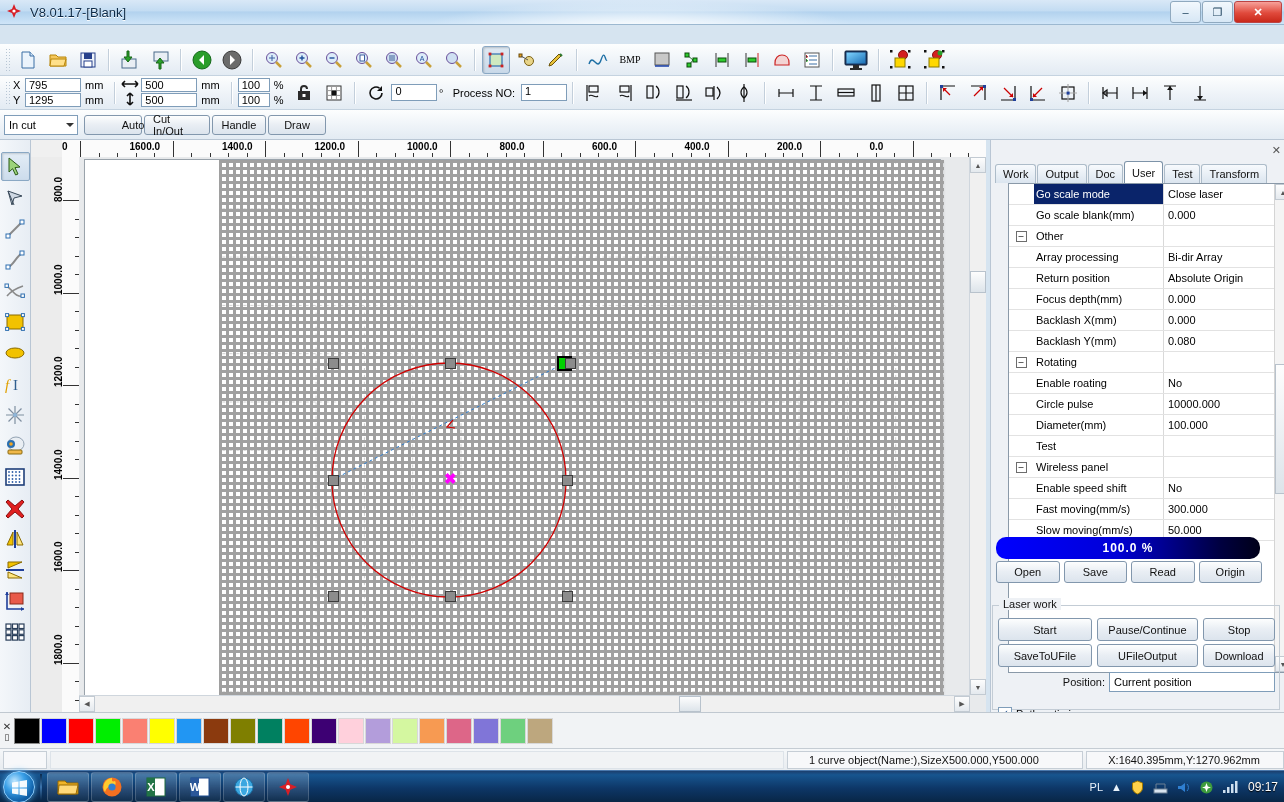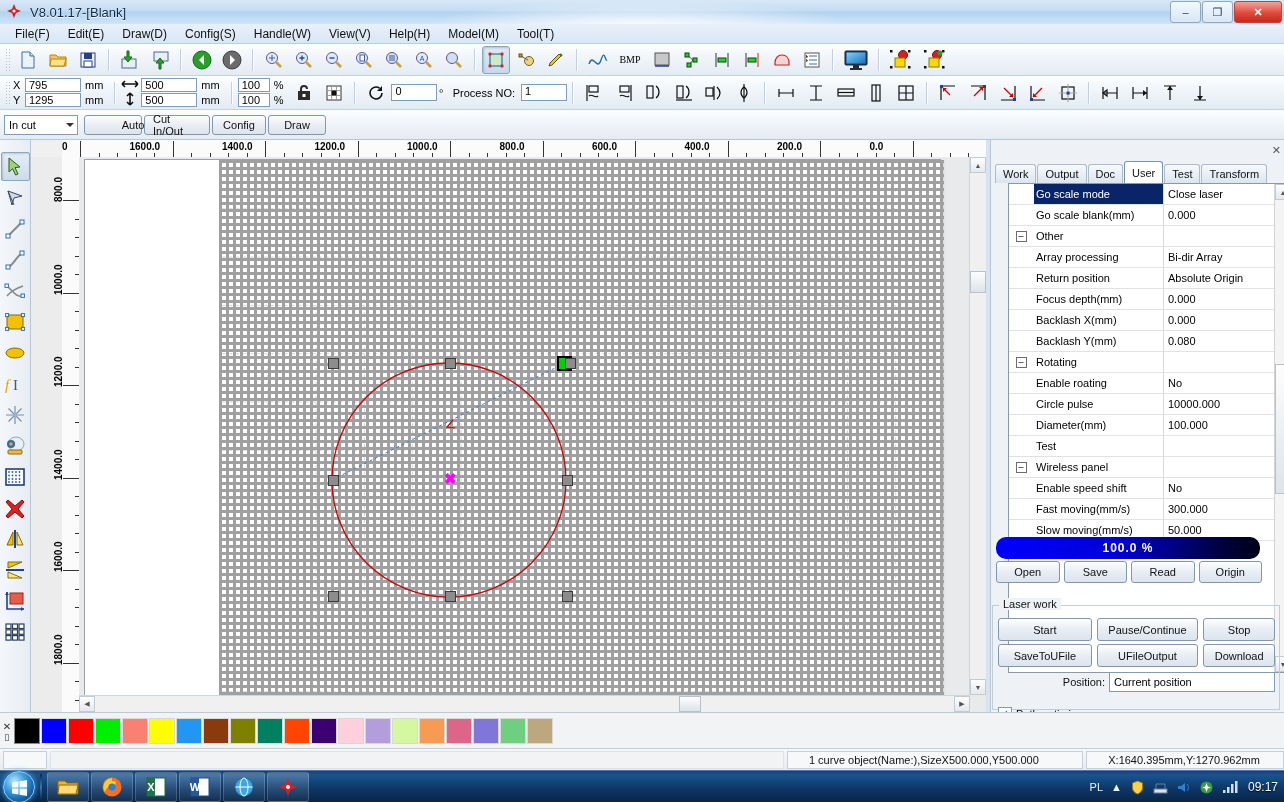--- a/index.html
+++ b/index.html
@@ -276,31 +276,20 @@
       </svg>
     </div>
     <div class="title-text">V8.01.17-[Blank]</div>
     <div class="winbtns">
       <div class="winbtn">–</div>
       <div class="winbtn">❐</div>
       <div class="winbtn close">✕</div>
     </div>
   </div>
 
-  <div class="menubar" id="menubar">
-      <div class="menuitem">File(F)</div>
-      <div class="menuitem">Edit(E)</div>
-      <div class="menuitem">Draw(D)</div>
-      <div class="menuitem">Config(S)</div>
-      <div class="menuitem">Handle(W)</div>
-      <div class="menuitem">View(V)</div>
-      <div class="menuitem">Help(H)</div>
-      <div class="menuitem">Model(M)</div>
-      <div class="menuitem">Tool(T)</div>
-    </div>
 
   <div class="toolbar tb1">
     <div class="grip"></div>
 
     <div class="tbtn">
       <svg width="20" height="20" viewBox="0 0 20 20">
           <path d="M4 2h8l4 4v12H4z" fill="#eaf3fc" stroke="#3a6ea5"></path>
           <path d="M12 2v4h4" fill="#cfe2f5" stroke="#3a6ea5"></path>
         </svg>
     </div>
@@ -749,21 +738,21 @@
       </div>
   </div>
 
   <div class="toolbar tb3">
     <div class="sel">
       <span>In cut</span>
       <span class="car"></span>
     </div>
     <div class="btn" style="width:54px;padding-left:48px;">Auto</div>
     <div class="btn" style="width:66px;margin-left:2px;">Cut In/Out</div>
-    <div class="btn" style="width:54px;margin-left:2px;">Config</div>
+    <div class="btn" style="width:54px;margin-left:2px;">Handle</div>
     <div class="btn" style="width:58px;margin-left:2px;">Draw</div>
   </div>
 
   <div class="ltools">
     <div class="ltool pressed">
       <svg width="22" height="22" viewBox="0 0 22 22">
           <path d="M5 2l11 9-5 .6 3 6.4-2.4 1-3-6.3L5 16z" fill="#9bd37a" stroke="#2c5a18" stroke-width="1"></path>
         </svg>
     </div>
     <div class="ltool">

